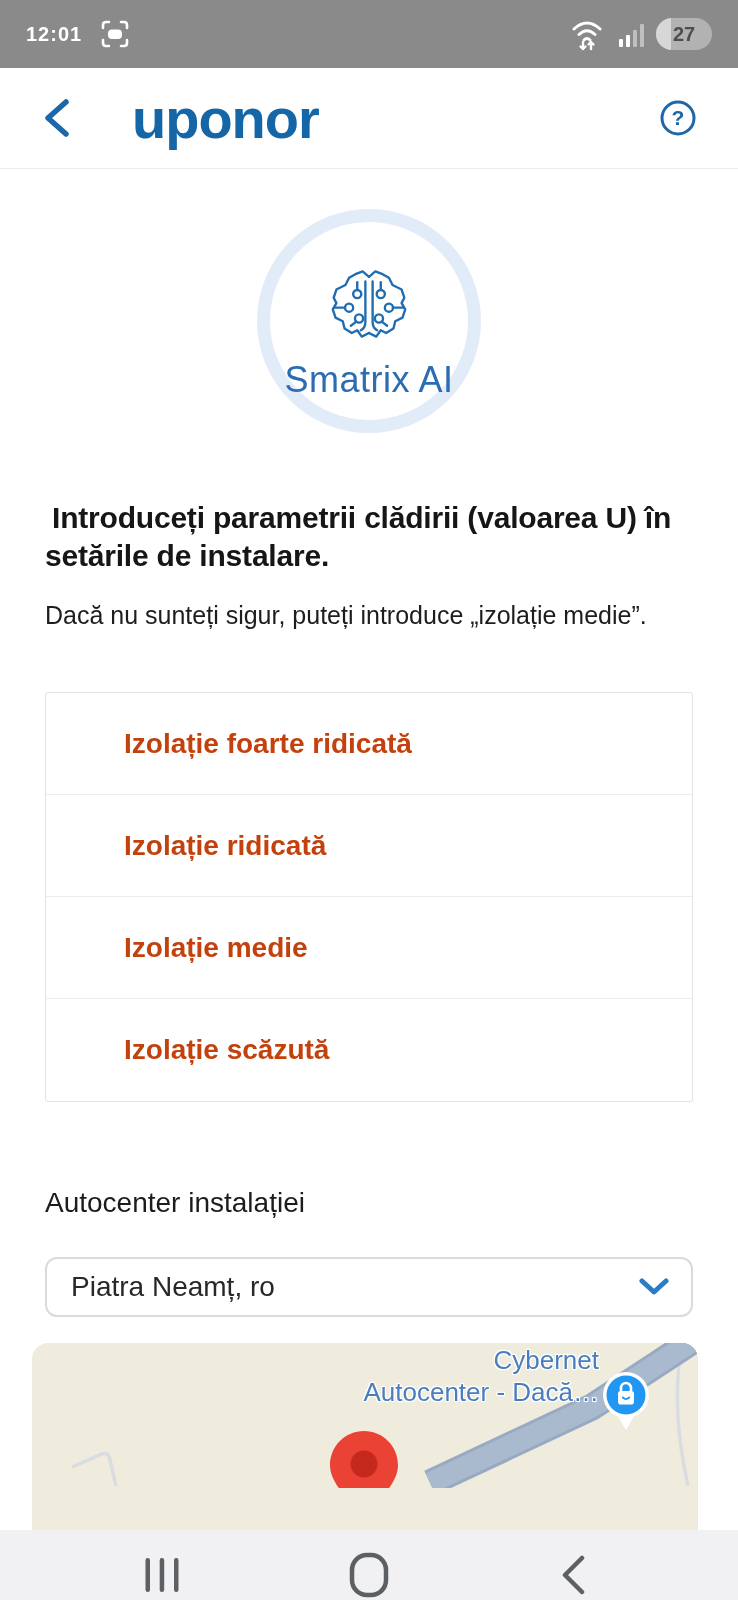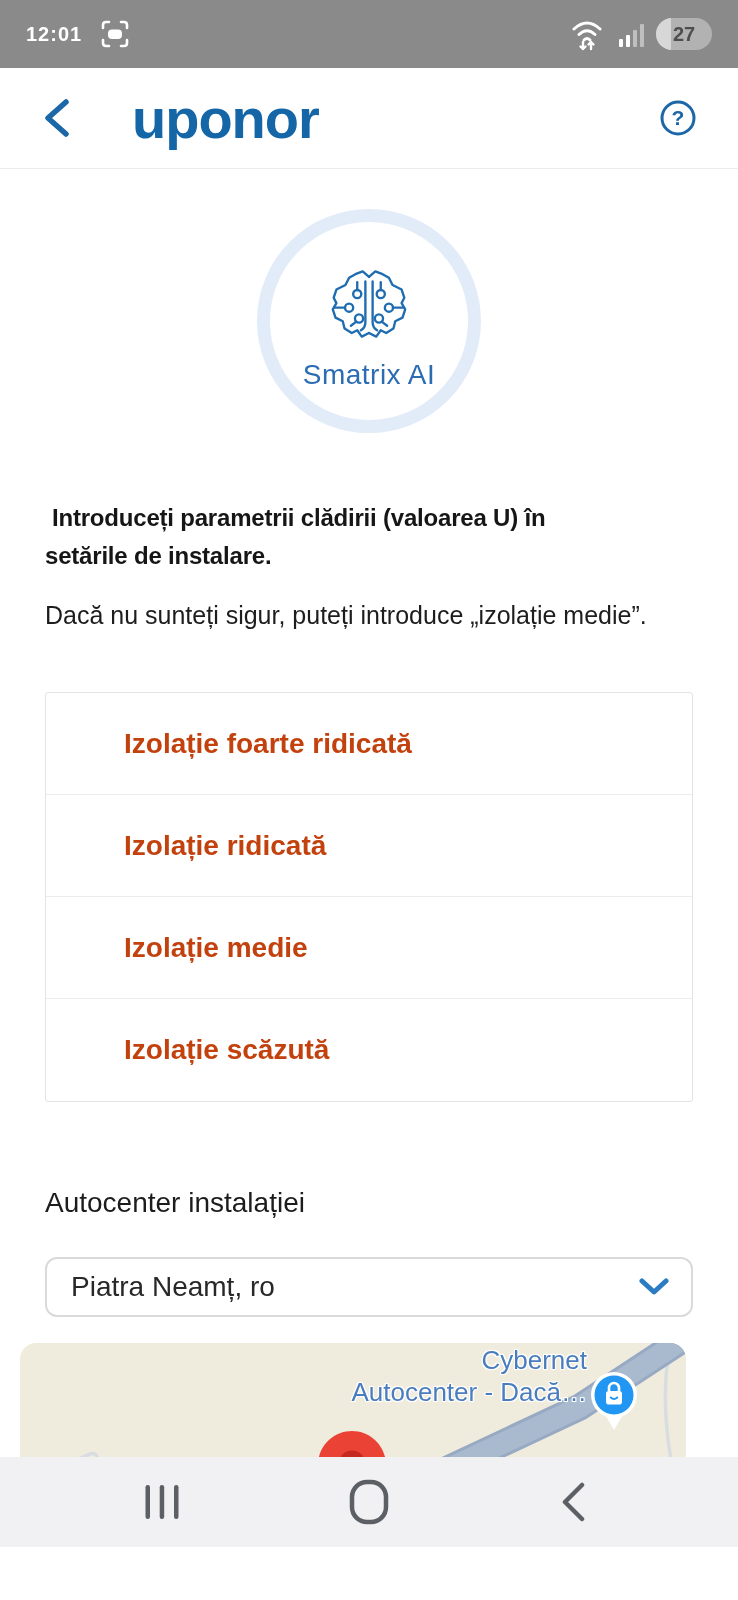--- a/index.html
+++ b/index.html
@@ -15,39 +15,39 @@
   .battery-text { position:relative; font-size:20px; font-weight:700; color:#4e4e4e; }
 
   
   .header { height:101px; background:#fff; border-bottom:1px solid #ececec; display:flex; align-items:center; padding:0 40px; }
   .logo { margin-left:56px; font-size:56px; font-weight:700; color:#1566a7; letter-spacing:-1px; }
   .help-btn { margin-left:auto; display:flex; }
 
   
   .hero-circle { width:224px; height:224px; margin:40px auto 0; border:13px solid #e2ecf9; border-radius:50%; display:flex; flex-direction:column; align-items:center; background:#fff; }
   .brain-icon { margin-top:44px; }
-  .hero-label { margin-top:7px; font-size:28px; font-weight:500; color:#2b6cb3; letter-spacing:.5px; }
+  .hero-label { margin-top:7px; font-size:36px; font-weight:500; color:#2b6cb3; letter-spacing:.5px; }
 
   
-  .title { margin:66px 45px 0; font-size:24px; line-height:38px; font-weight:700; color:#161616; letter-spacing:-.2px; }
+  .title { margin:66px 45px 0; font-size:30px; line-height:38px; font-weight:700; color:#161616; letter-spacing:-.2px; }
   .title .line1 { text-indent:7px; }
   .subtitle { margin:26px 45px 0; font-size:25px; line-height:29px; color:#1d1d1d; }
 
   
   .options { margin:62px 45px 0; border:1px solid #e3e3e3; border-radius:3px; background:#fff; }
   .option { height:102px; display:flex; align-items:center; padding-left:78px; font-size:28px; font-weight:700; color:#c2410c; border-bottom:1px solid #ececec;text-align:right; }
   .option:last-child { border-bottom:none; }
 
   
   .loc-label { margin:84px 45px 0; font-size:28px; line-height:34px; color:#1c1c1c; }
   .select-box { margin:37px 45px 0; height:60px; border:2px solid #dadada; border-radius:12px; background:#fff; display:flex; align-items:center; padding:0 22px 0 24px; font-size:28px; color:#282828; }
   .chevron-down { margin-left:auto; flex:none; }
 
   
-  .map-card { position:relative; margin:26px 20px 0; width:666px; height:114px; background:#f0ecdd; border-radius:16px 16px 0 0; overflow:hidden; }
+  .map-card { position:relative; margin:26px 32px 0; width:666px; height:187px; background:#f0ecdd; border-radius:16px 16px 0 0; overflow:hidden; }
   .map-art { position:absolute; left:0; top:0; }
   .poi-label { position:absolute; top:1px; right:99px; text-align:right; font-size:26px; line-height:32px; font-weight:500; color:#4a7dbe;
     text-shadow:-1px -1px 0 #fff, 1px -1px 0 #fff, -1px 1px 0 #fff, 1px 1px 0 #fff, 0 0 3px #fff; }
 
   
   .navbar { height:90px; background:#f1f1f3; display:flex; align-items:center; justify-content:space-between; padding:0 142px; }
   .nav-btn { display:flex; align-items:center; justify-content:center; }
 </style>
 </head>
 <body>

